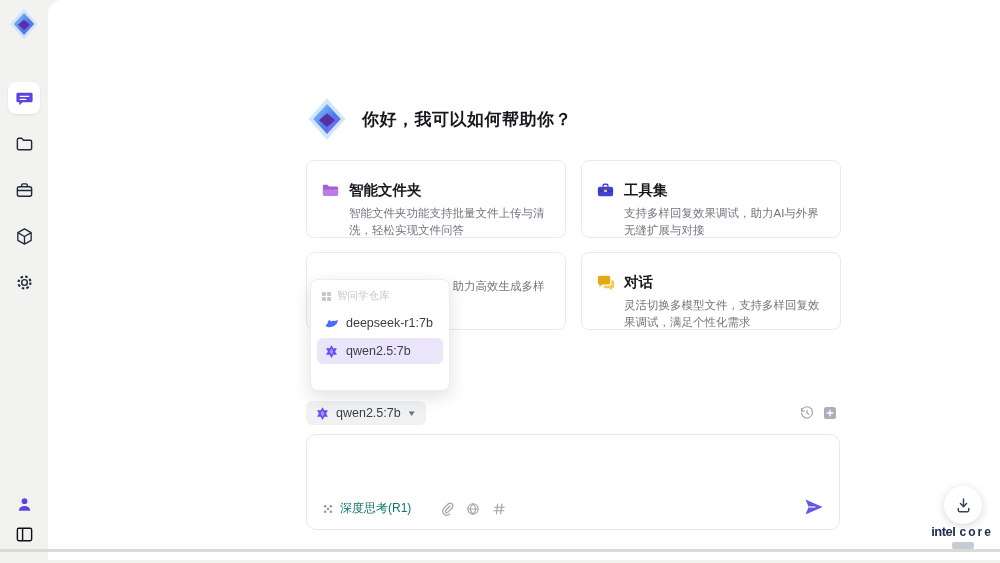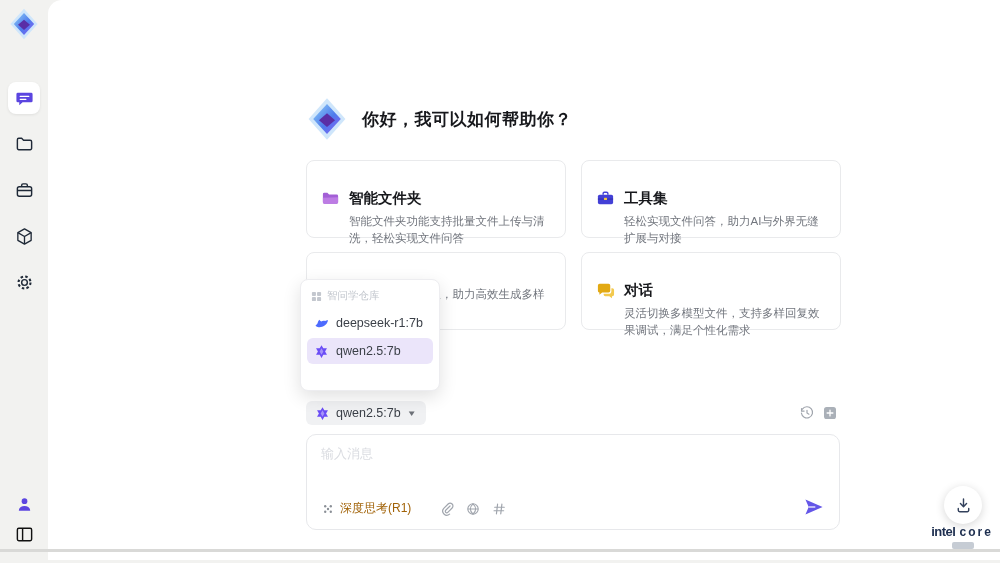--- a/index.html
+++ b/index.html
@@ -22,28 +22,28 @@
 
   
   .greeting { position:absolute; left:256px; top:96px; display:flex; align-items:center; gap:12px; z-index:2; }
   .greeting svg { width:46px; height:46px; }
   .greeting-text { font-size:17px; font-weight:bold; color:#17181c; letter-spacing:.5px; }
 
   
   .cards { position:absolute; left:258px; top:160px; width:536px;
     display:grid; grid-template-columns:260px 260px; column-gap:15px; row-gap:14px; z-index:1; }
   .card { height:78px; border:1px solid #e9eaec; border-radius:8px; background:#fff;
-    padding:28px 14px; cursor:pointer; }
+    padding:20px 14px; cursor:pointer; }
   .card-head { display:flex; align-items:center; gap:9px; }
   .card-head svg { width:19px; height:19px; flex:0 0 auto; }
   .card-title { font-size:14.5px; font-weight:bold; color:#17181c; }
   .card-desc { margin-left:28px; margin-top:5px; font-size:11.5px; color:#72767e; line-height:1.5; }
 
   
-  .dropdown { position:absolute; left:252px; top:279px; width:140px; background:#fff;
+  .dropdown { position:absolute; left:262px; top:279px; width:140px; background:#fff;
     border:1px solid #ededf0; border-radius:8px; box-shadow:0 6px 18px rgba(0,0,0,.12);
     padding:5px 0 24px; z-index:20; }
   .dd-header { display:flex; align-items:center; gap:5px; padding:4px 10px 5px;
     font-size:10.5px; color:#c3c7ce; }
   .dd-header svg { width:11px; height:11px; }
   .dd-item { display:flex; align-items:center; gap:7px; height:26px; margin:2px 6px;
     padding:0 7px; border-radius:6px; font-size:12.5px; color:#3a3f47; cursor:pointer; }
   .dd-item svg { width:15px; height:15px; flex:0 0 auto; }
   .dd-item.selected { background:#ebe5fa; }
 
@@ -58,21 +58,21 @@
   .top-actions svg { width:16px; height:16px; }
 
   
   .input-box { position:absolute; left:258px; top:434px; width:534px; height:96px;
     border:1px solid #e7e8eb; border-radius:10px; background:#fff; z-index:2; }
   .msg-input { position:absolute; left:14px; top:10px; width:500px; height:44px;
     border:none; outline:none; resize:none; font-size:13px; color:#333;
     font-family:"Liberation Sans","DejaVu Sans",sans-serif; background:transparent; }
   .msg-input::placeholder { color:#dadce1; }
   .input-controls { position:absolute; left:14px; bottom:12px; display:flex; align-items:center; gap:10px; }
-  .deep-think { display:flex; align-items:center; gap:5px; font-size:12px; color:#a16207; cursor:pointer; }
+  .deep-think { display:flex; align-items:center; gap:5px; font-size:12px; color:#0f766e; cursor:pointer; }
   .deep-think svg { width:14px; height:14px; }
   .ctl-icon { width:16px; height:16px; cursor:pointer; }
   .ctl-icon svg { width:16px; height:16px; }
   .ctl-gap { width:8px; }
   .send-btn { position:absolute; right:14px; bottom:11px; width:22px; height:22px; cursor:pointer; }
   .send-btn svg { width:22px; height:22px; }
 
   
   .fab { position:absolute; left:944px; top:486px; width:38px; height:38px; border-radius:50%;
     background:#fff; box-shadow:0 2px 10px rgba(0,0,0,.16); display:flex; align-items:center;
@@ -185,21 +185,21 @@
       <div class="card">
         <div class="card-head">
           <svg viewBox="0 0 20 20">
             <path d="M7.5 6V4.8A1.3 1.3 0 018.8 3.5h2.4a1.3 1.3 0 011.3 1.3V6" stroke="#4340d6" stroke-width="1.5" fill="none"></path>
             <rect x="2" y="6" width="16" height="10" rx="1.8" fill="#4340d6"></rect>
             <path d="M2 10.6h16" stroke="#2f2cab" stroke-width="1"></path>
             <rect x="8.4" y="9.3" width="3.2" height="2.4" rx=".6" fill="#f5c542"></rect>
           </svg>
           <span class="card-title">工具集</span>
         </div>
-        <div class="card-desc">轻松实现文件问答，助力AI与外界无缝扩展与对接</div>
+        <div class="card-desc">支持多样回复效果调试，助力AI与外界无缝扩展与对接</div>
       </div>
 
       <div class="card">
         <div class="card-desc">内置丰富文本模板，助力高效生成多样化内容</div>
       </div>
 
       <div class="card">
         <div class="card-head">
           <svg viewBox="0 0 20 20">
             <path fill="#e2a913" d="M2 4.8A1.8 1.8 0 013.8 3h9.4A1.8 1.8 0 0115 4.8v5.4a1.8 1.8 0 01-1.8 1.8H6.5l-2.9 2.4V12h-.2A1.8 1.8 0 012 10.2z"></path>
@@ -255,21 +255,20 @@
       </span>
       <span class="ticon">
         <svg viewBox="0 0 20 20">
           <rect x="2.5" y="2.5" width="15" height="15" rx="3.2" fill="#aab0b8"></rect>
           <path d="M10 6.4v7.2M6.4 10h7.2" stroke="#fff" stroke-width="1.6" stroke-linecap="round"></path>
         </svg>
       </span>
     </div>
 
     <div class="input-box">
-      <textarea class="msg-input" placeholder="输入消息" style=""></textarea>
 
       <div class="input-controls">
         <span class="deep-think">
           <svg viewBox="0 0 20 20" fill="#8b9097">
             <circle cx="6" cy="6" r="1.7"></circle>
               <circle cx="14" cy="6" r="1.7"></circle>
             <circle cx="10" cy="10" r="1.7"></circle>
               <circle cx="6" cy="14" r="1.7"></circle>
               <circle cx="14" cy="14" r="1.7"></circle>
           </svg>

